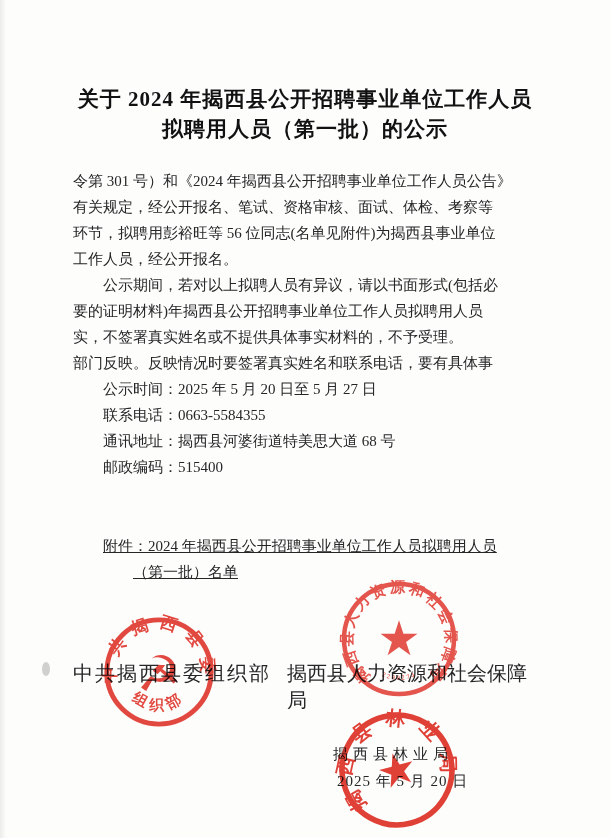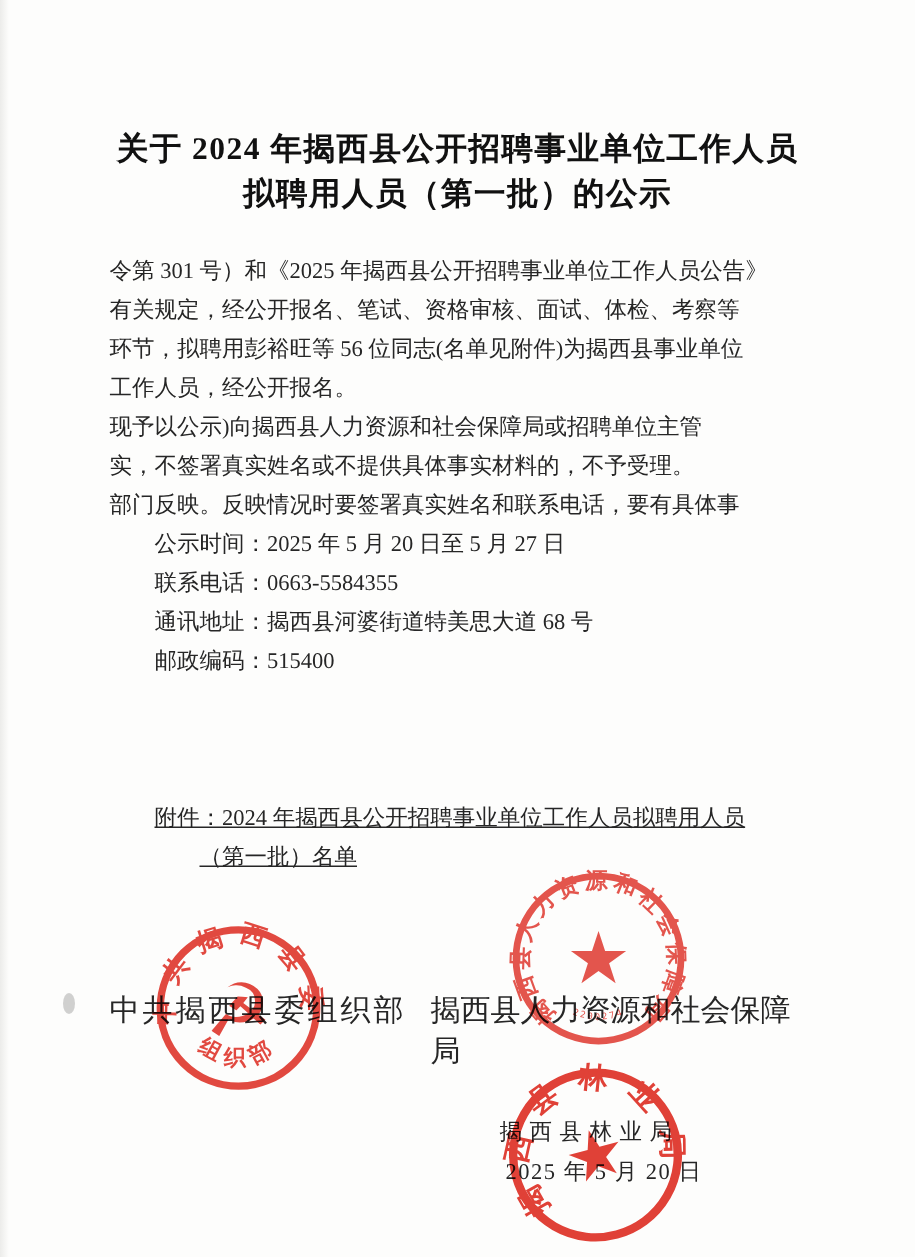--- a/index.html
+++ b/index.html
@@ -39,25 +39,26 @@
 <body>
 
 <div class="page">
 
   <div class="title">
     <div>关于 2024 年揭西县公开招聘事业单位工作人员</div>
     <div>拟聘用人员（第一批）的公示</div>
   </div>
 
   <div class="body-block">
-    <div class="line">令第 301 号）和《2025 年揭西县公开招聘事业单位工作人员公告》</div>
+    <div class="line">令第 301 号）和《2024 年揭西县公开招聘事业单位工作人员公告》</div>
     <div class="line">有关规定，经公开报名、笔试、资格审核、面试、体检、考察等</div>
     <div class="line">环节，拟聘用彭裕旺等 56 位同志(名单见附件)为揭西县事业单位</div>
     <div class="line">工作人员，经公开报名。</div>
-    <div class="line">现予以公示)向揭西县人力资源和社会保障局或招聘单位主管</div>
+    <div class="line indent">公示期间，若对以上拟聘人员有异议，请以书面形式(包括必</div>
+    <div class="line">要的证明材料)年揭西县公开招聘事业单位工作人员拟聘用人员</div>
     <div class="line">实，不签署真实姓名或不提供具体事实材料的，不予受理。</div>
     <div class="line">部门反映。反映情况时要签署真实姓名和联系电话，要有具体事</div>
     <div class="line indent">公示时间：2025 年 5 月 20 日至 5 月 27 日</div>
     <div class="line indent">联系电话：0663-5584355</div>
     <div class="line indent">通讯地址：揭西县河婆街道特美思大道 68 号</div>
     <div class="line indent">邮政编码：515400</div>
   </div>
 
   <div class="attach-block">
     <div class="line indent">附件：2024 年揭西县公开招聘事业单位工作人员拟聘用人员</div>

